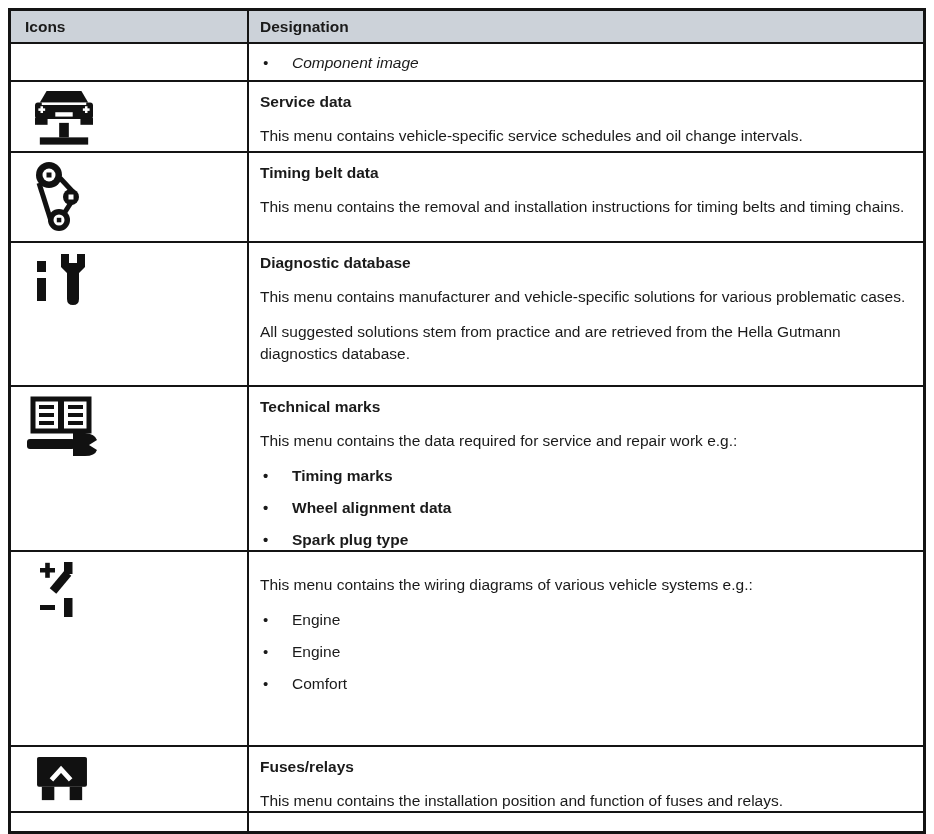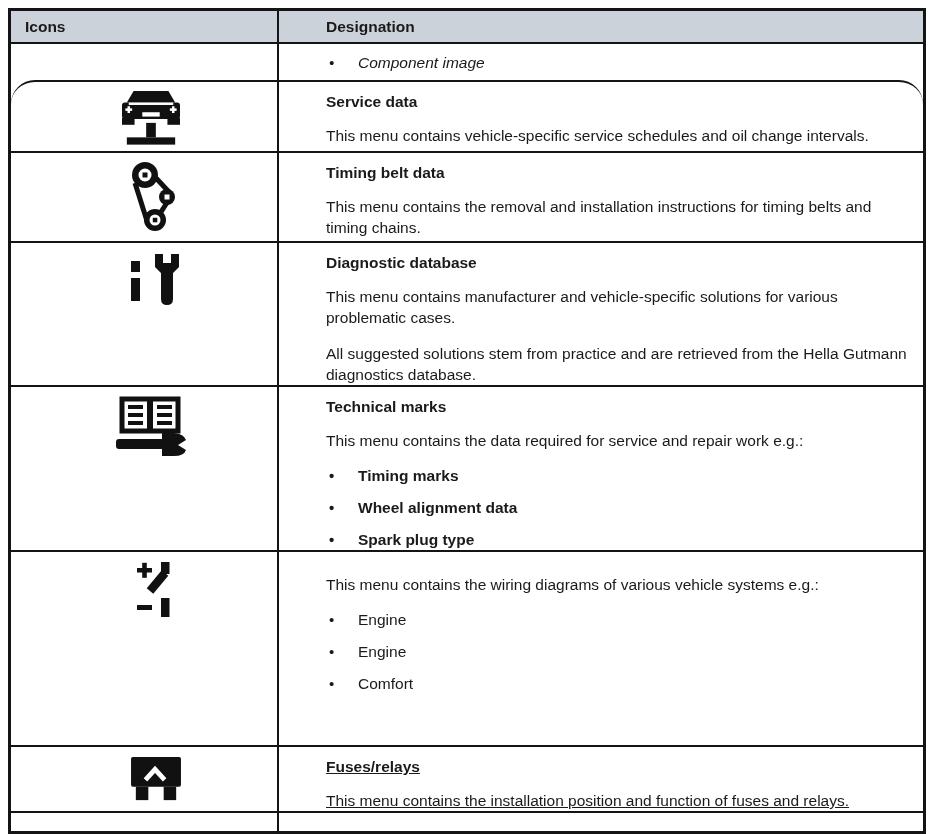--- a/index.html
+++ b/index.html
@@ -23,29 +23,27 @@
     border: 3px solid #141414;
     background: #ffffff;
   }
   .t-row {
     display: flex;
     border-top: 2px solid #141414;
   }
   .t-row.first { border-top: none; }
   .c-icons {
     flex: none;
-    width: 268px;
+    width: 238px;
     border-right: 2px solid #141414;
     padding: 8px 0 0 14px;
-    text-align: center;
   }
   .c-desig {
     flex: 1 1 auto;
     padding: 8px 14px 4px 11px;
-    margin-left: 36px;
   }
   .header-row { background: #ccd2d9; }
   .header-row .c-icons,
   .header-row .c-desig {
     display: flex;
     align-items: center;
     padding-top: 0; padding-bottom: 0;
   }
   .header-row .c-icons { padding-left: 14px; }
   .col-title {
@@ -72,26 +70,26 @@
   .bullet-item::before {
     content: "\2022";
     flex: none;
     width: 29px;
     padding-left: 3px;
     font-size: 15px;
   }
   
   .h-header { height: 31px; }
   .h-r0 { height: 38px; }
-  .h-r1 { height: 71px; border-radius: 24px; }
+  .h-r1 { height: 71px; }
   .h-r2 { height: 90px; }
   .h-r3 { height: 144px; }
   .h-r4 { height: 165px; }
   .h-r5 { height: 195px; }
-  .h-r6 { height: 66px; text-decoration: underline; }
+  .h-r6 { height: 66px; }
   .h-r7 { height: 20px; }
   .icon-box { display: inline-block; }
   .ico { display: block; }
 </style>
 </head>
 <body>
 
 <div class="page">
   <div class="doc-table">
 

